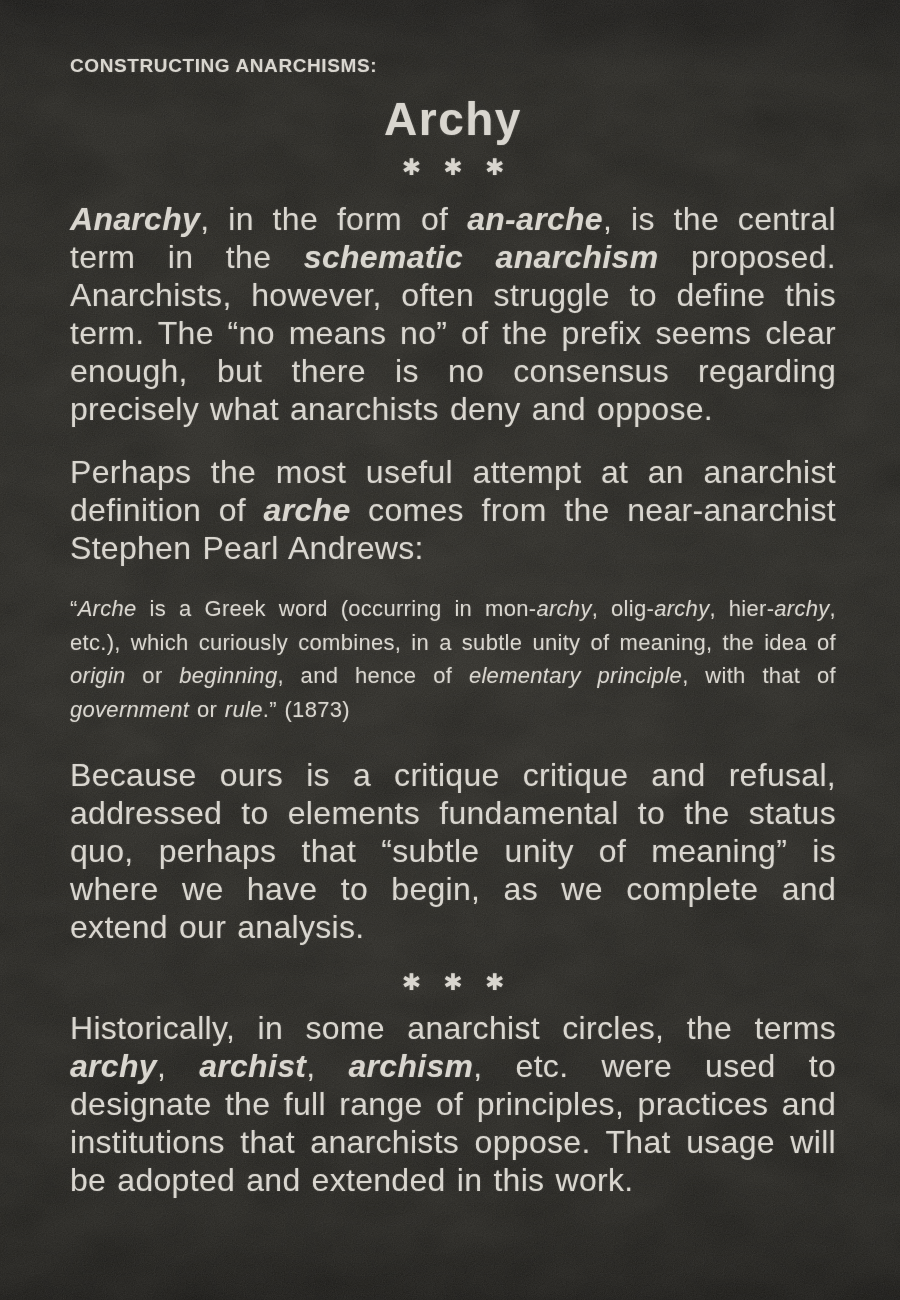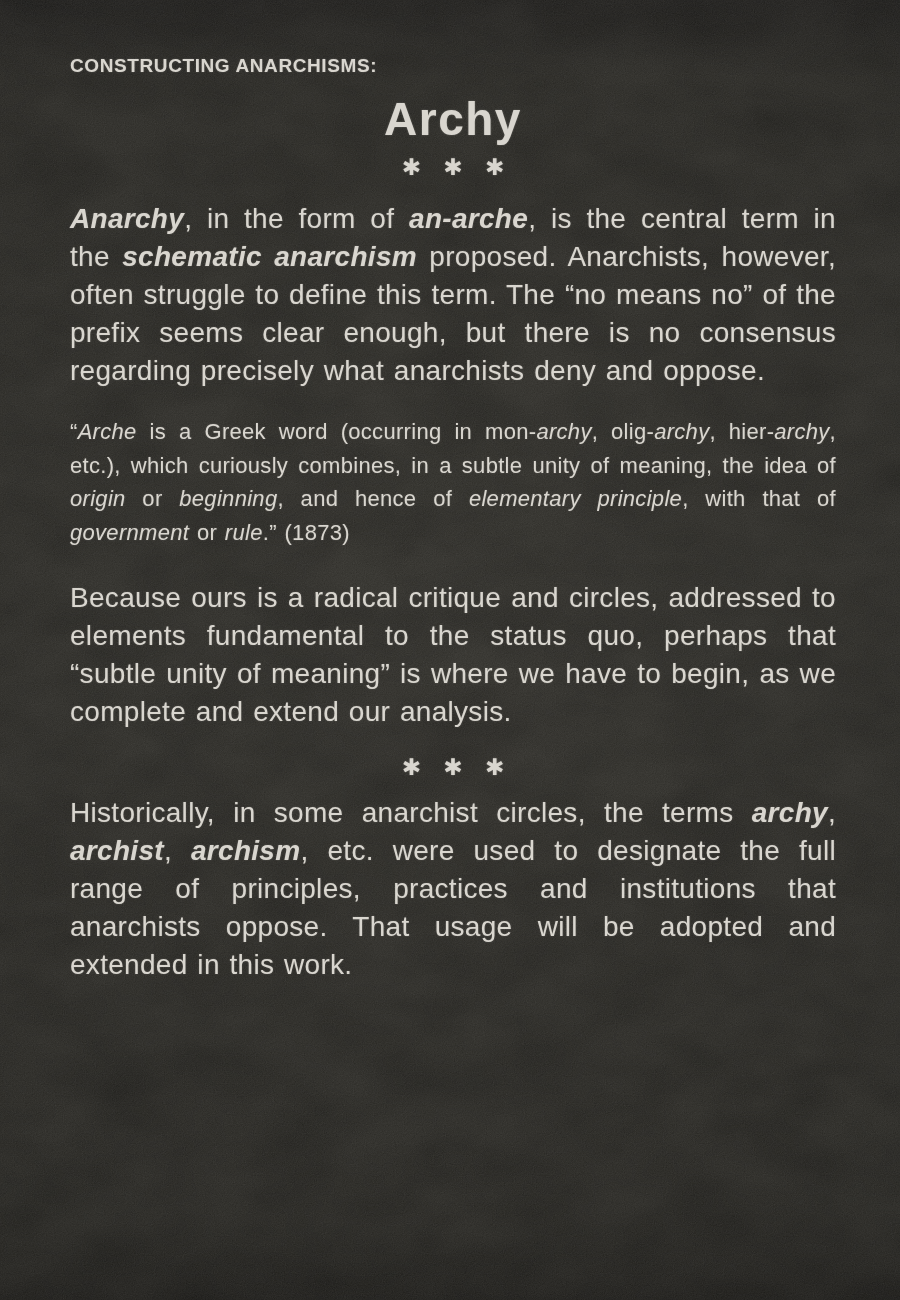--- a/index.html
+++ b/index.html
@@ -52,21 +52,21 @@
     font-size: 23px;
     font-weight: bold;
     letter-spacing: 8px;
     padding-left: 8px; 
     line-height: 34px;
     text-shadow: 0 0 2px rgba(235,233,226,0.3);
   }
   .divider.top { margin: 2px 0 16px 0; }
   .divider.mid { margin: -6px 0 10px 0; }
   .para {
-    font-size: 28px;
+    font-size: 32px;
     line-height: 38px;
     letter-spacing: 0.3px;
     word-spacing: 0.06em;
     text-align: justify;
     margin: 0 0 25px 0;
     text-shadow: 0 0 2px rgba(235,233,226,0.22);
   }
   .quote {
     font-size: 22px;
     line-height: 33.5px;
@@ -101,23 +101,24 @@
   <div class="content">
 
     <div class="kicker">CONSTRUCTING ANARCHISMS:</div>
 
     <h1 class="title">Archy</h1>
 
     <div class="divider top">✱ ✱ ✱</div>
 
     <p class="para"><span class="seg-bi">Anarchy</span><span class="seg-n">, in the form of </span><span class="seg-bi">an-arche</span><span class="seg-n">, is the central term in the </span><span class="seg-bi">schematic anarchism</span><span class="seg-n"> proposed. Anarchists, however, often struggle to define this term. The “no means no” of the prefix seems clear enough, but there is no consensus regarding precisely what anarchists deny and oppose.</span></p>
 
+    <p class="para"><span class="seg-n">Perhaps the most useful attempt at an anarchist definition of </span><span class="seg-bi">arche</span><span class="seg-n"> comes from the near-anarchist Stephen Pearl Andrews:</span></p>
 
     <p class="quote"><span class="seg-n">“</span><span class="seg-i">Arche</span><span class="seg-n"> is a Greek word (occurring in mon-</span><span class="seg-i">archy</span><span class="seg-n">, olig-</span><span class="seg-i">archy</span><span class="seg-n">, hier-</span><span class="seg-i">archy</span><span class="seg-n">, etc.), which curiously combines, in a subtle unity of meaning, the idea of </span><span class="seg-i">origin</span><span class="seg-n"> or </span><span class="seg-i">beginning</span><span class="seg-n">, and hence of </span><span class="seg-i">elementary principle</span><span class="seg-n">, with that of </span><span class="seg-i">government</span><span class="seg-n"> or </span><span class="seg-i">rule</span><span class="seg-n">.” (1873)</span></p>
 
-    <p class="para"><span class="seg-n">Because ours is a radical critique and circles, addressed to elements fundamental to the status quo, perhaps that “subtle unity of meaning” is where we have to begin, as we complete and extend our analysis.</span></p>
+    <p class="para"><span class="seg-n">Because ours is a critique critique and refusal, addressed to elements fundamental to the status quo, perhaps that “subtle unity of meaning” is where we have to begin, as we complete and extend our analysis.</span></p>
 
     <div class="divider mid">✱ ✱ ✱</div>
 
     <p class="para"><span class="seg-n">Historically, in some anarchist circles, the terms </span><span class="seg-bi">archy</span><span class="seg-n">, </span><span class="seg-bi">archist</span><span class="seg-n">, </span><span class="seg-bi">archism</span><span class="seg-n">, etc. were used to designate the full range of principles, practices and institutions that anarchists oppose. That usage will be adopted and extended in this work.</span></p>
 
   </div>
 </div>
 
 </body></html>

